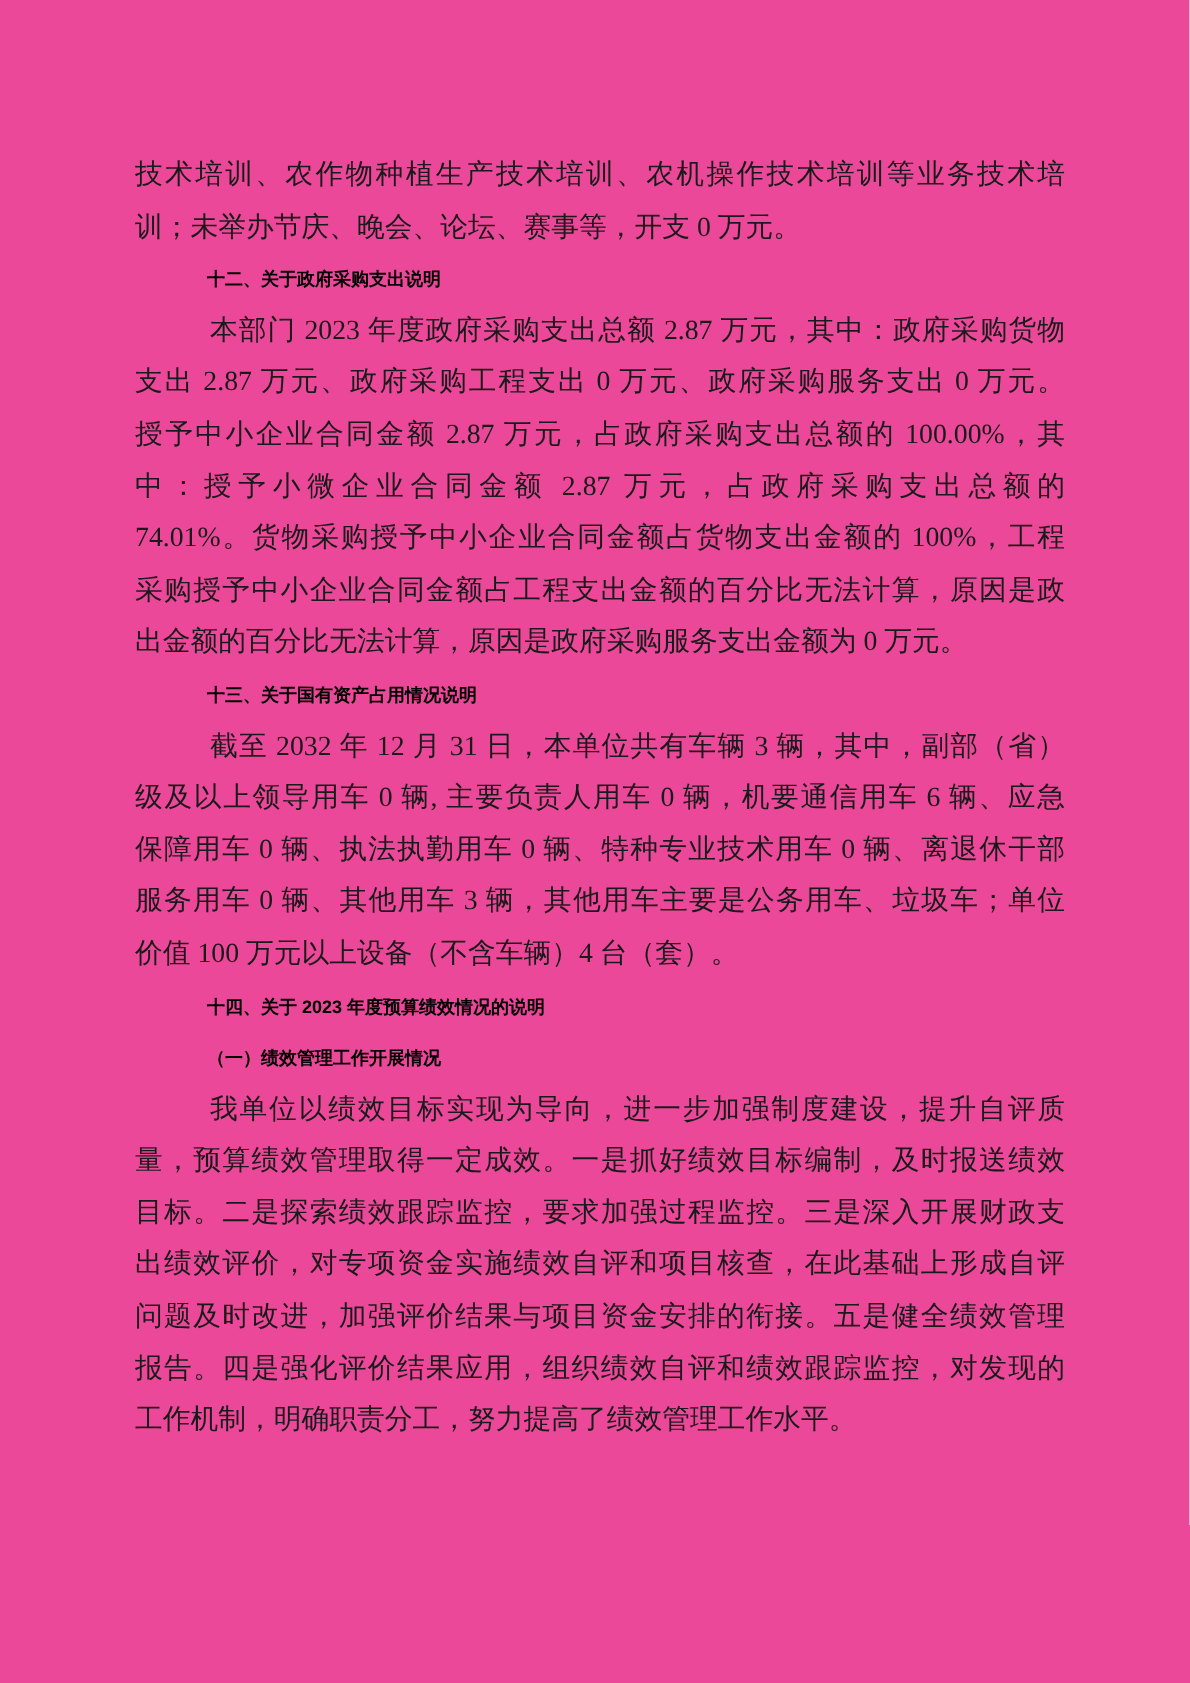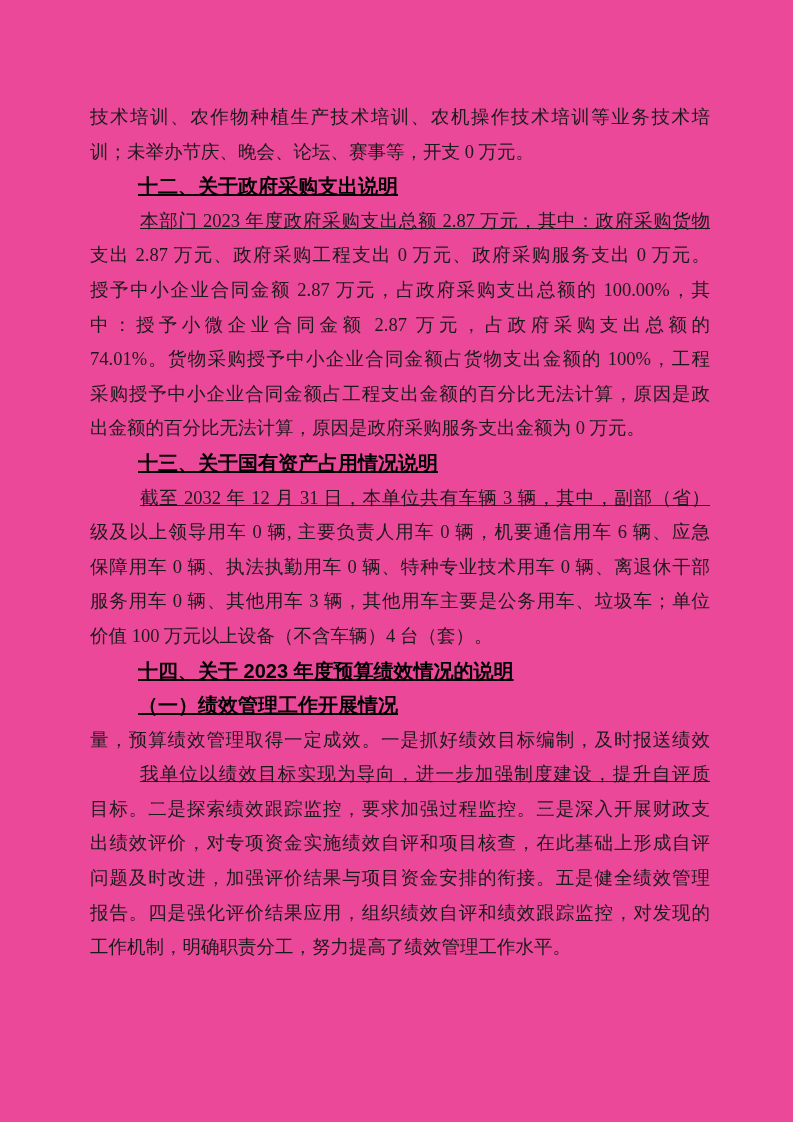--- a/index.html
+++ b/index.html
@@ -21,29 +21,28 @@
     font-size: 18.5px;
     line-height: 34.6px;
   }
   .ln {
     text-align: justify;
     text-align-last: justify;
     text-justify: inter-character;
     white-space: normal;
   }
   .ln.end { text-align-last: left; }
-  .ln.ind { text-indent: 50px; text-decoration: underline; }
+  .ln.ind { text-indent: 50px; }
   .ln.heading, .ln.subheading {
     font-family: "Liberation Sans", "DejaVu Sans", sans-serif;
     font-weight: 700;
-    font-size: 20px;
+    font-size: 12px;
     color: #000000;
     text-align-last: left;
     text-indent: 48px;
-    text-decoration: underline;
   }
 </style>
 </head>
 <body>
 
 <div class="page">
   <div class="content">
 
     <div class="ln">技术培训、农作物种植生产技术培训、农机操作技术培训等业务技术培</div>
     <div class="ln end">训；未举办节庆、晚会、论坛、赛事等，开支 0 万元。</div>
@@ -62,22 +61,22 @@
 
     <div class="ln ind">截至 2032 年 12 月 31 日，本单位共有车辆 3 辆，其中，副部（省）</div>
     <div class="ln">级及以上领导用车 0 辆, 主要负责人用车 0 辆，机要通信用车 6 辆、应急</div>
     <div class="ln">保障用车 0 辆、执法执勤用车 0 辆、特种专业技术用车 0 辆、离退休干部</div>
     <div class="ln">服务用车 0 辆、其他用车 3 辆，其他用车主要是公务用车、垃圾车；单位</div>
     <div class="ln end">价值 100 万元以上设备（不含车辆）4 台（套）。</div>
 
     <div class="ln heading">十四、关于 2023 年度预算绩效情况的说明</div>
     <div class="ln subheading">（一）绩效管理工作开展情况</div>
 
+    <div class="ln ind">我单位以绩效目标实现为导向，进一步加强制度建设，提升自评质</div>
     <div class="ln">量，预算绩效管理取得一定成效。一是抓好绩效目标编制，及时报送绩效</div>
-    <div class="ln ind">我单位以绩效目标实现为导向，进一步加强制度建设，提升自评质</div>
     <div class="ln">目标。二是探索绩效跟踪监控，要求加强过程监控。三是深入开展财政支</div>
     <div class="ln">出绩效评价，对专项资金实施绩效自评和项目核查，在此基础上形成自评</div>
     <div class="ln">问题及时改进，加强评价结果与项目资金安排的衔接。五是健全绩效管理</div>
     <div class="ln">报告。四是强化评价结果应用，组织绩效自评和绩效跟踪监控，对发现的</div>
     <div class="ln end">工作机制，明确职责分工，努力提高了绩效管理工作水平。</div>
 
   </div>
 </div>
 
 </body></html>

